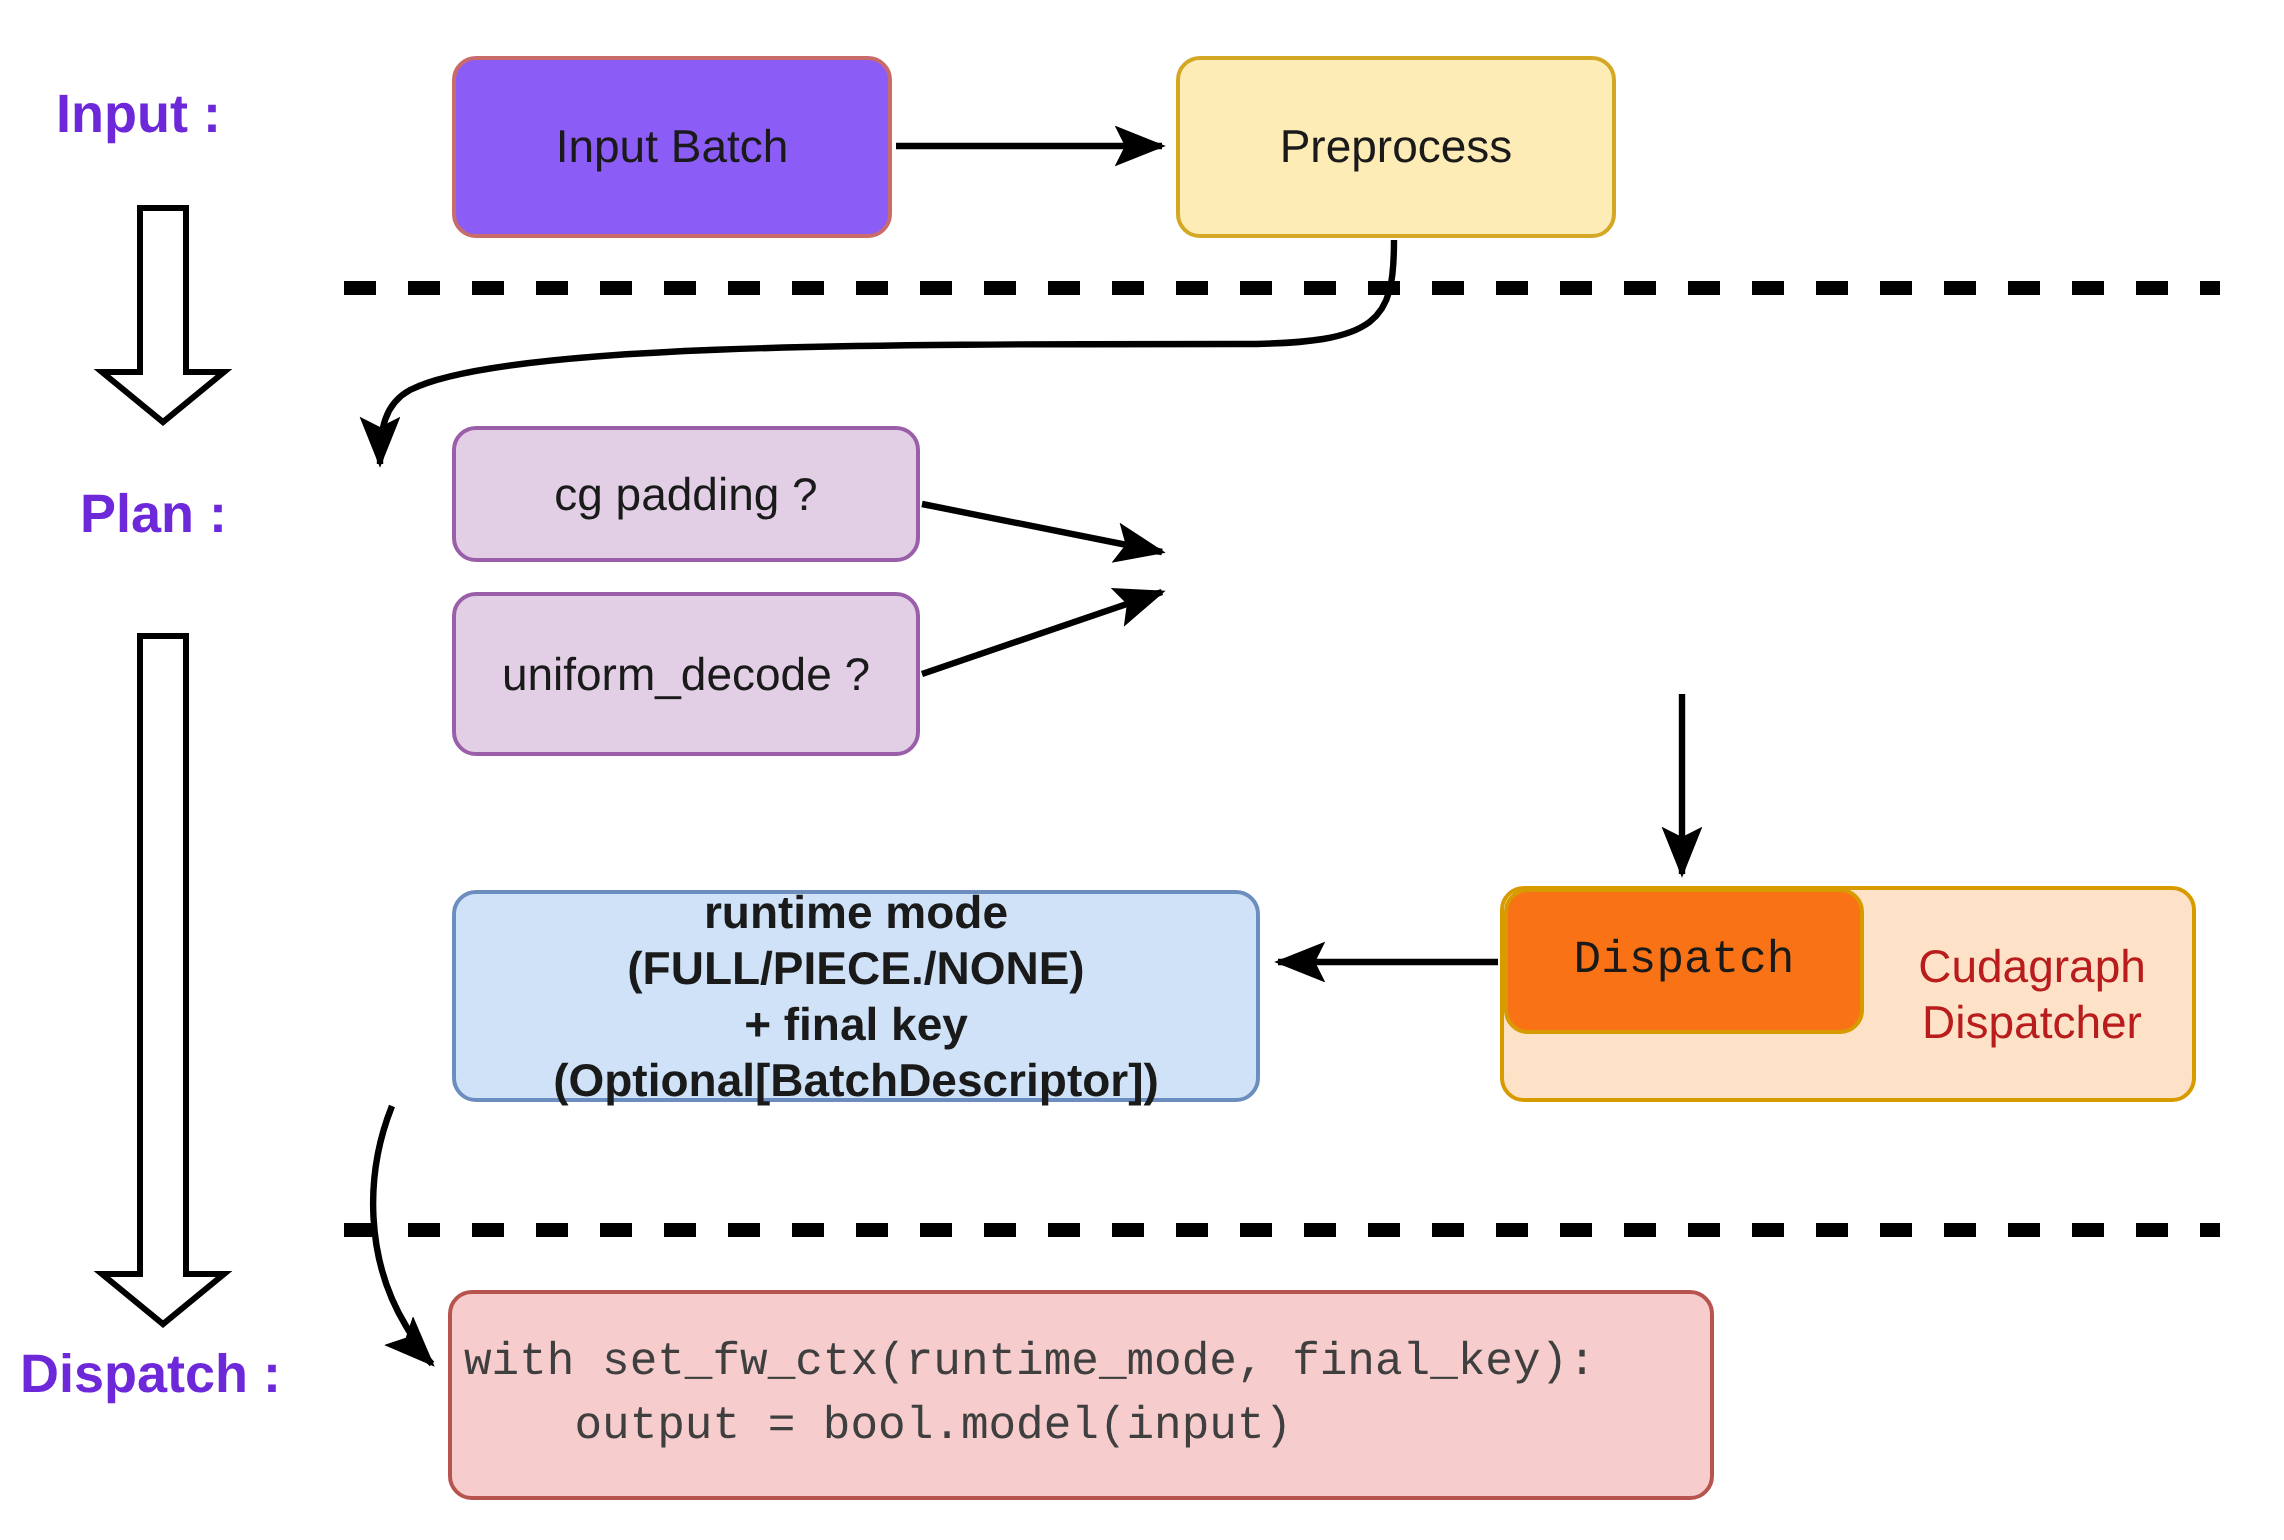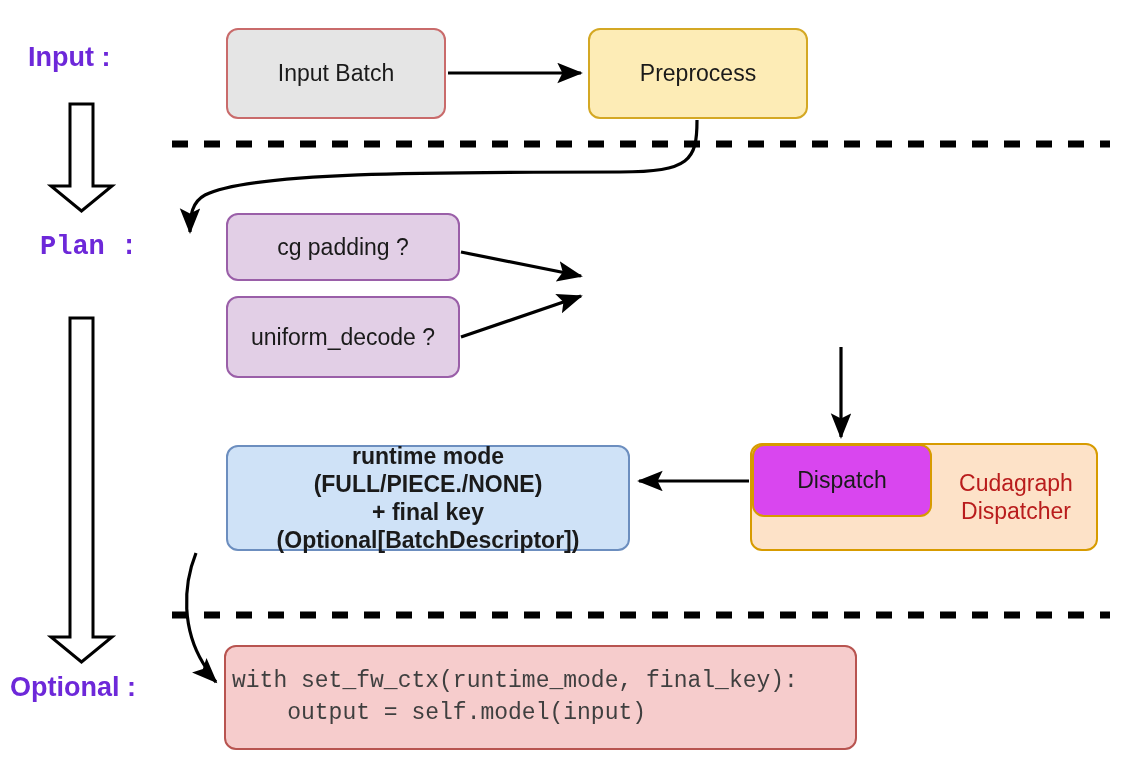--- a/index.html
+++ b/index.html
@@ -41,27 +41,27 @@
     justify-content: center;
     text-align: center;
     font-family: "Liberation Sans", sans-serif;
     font-size: 23px;
     color: #1a1a1a;
     line-height: 1.22;
     padding: 4px 10px;
   }
   .node .label { white-space: pre-line; }
 
-  .node-pink   { background: #e5e5e5; border-color: #c96b6b; }
+  .node-pink   { background: #8b5cf6; border-color: #c96b6b; }
   .node-yellow { background: #fdecb6; border-color: #d4a824; }
   .node-purple { background: #e2cfe6; border-color: #9a5fa8; }
   .node-green  { background: #d5e8d4; border-color: #82b366; }
   .node-blue   { background: #cfe2f7; border-color: #6c8ebf; }
   .node-orange-outer { background: #fde2c8; border-color: #d79b00; }
-  .node-orange-inner { background: #d946ef; border-color: #d79b00; }
+  .node-orange-inner { background: #f97316; border-color: #d79b00; font-family: Liberation Mono, monospace; }
 
   .node-code {
     background: #f6cccc;
     border-color: #b85450;
     font-family: "Liberation Mono", monospace;
     font-size: 23px;
     justify-content: flex-start;
     text-align: left;
     padding-left: 6px;
     color: #3f3f3f;
@@ -109,22 +109,22 @@
     <line x1="461" y1="337" x2="581" y2="296" stroke="#000000" stroke-width="3.2" marker-end="url(#arrowhead)"></line>
 
     <line x1="841" y1="347" x2="841" y2="437" stroke="#000000" stroke-width="3.2" marker-end="url(#arrowhead)"></line>
 
     <line x1="749" y1="481" x2="639" y2="481" stroke="#000000" stroke-width="3.2" marker-end="url(#arrowhead)"></line>
 
     <path d="M 196,553 C 182,588 183,630 203,663 C 209,673 212,678 216,682" fill="none" stroke="#000000" stroke-width="3.2" marker-end="url(#arrowhead)"></path>
   </svg>
 
   <div class="stage-label" style="left:28px; top:42px;">Input :</div>
-  <div class="stage-label" style="left:40px; top:232px;font-family:Liberation Mono, monospace;">Plan :</div>
-  <div class="stage-label" style="left:10px; top:672px;">Optional :</div>
+  <div class="stage-label" style="left:40px; top:242px;">Plan :</div>
+  <div class="stage-label" style="left:10px; top:672px;">Dispatch :</div>
 
   <div class="node node-pink" style="left:226px; top:28px; width:220px; height:91px;">
     <span class="label">Input Batch</span>
   </div>
 
   <div class="node node-yellow" style="left:588px; top:28px; width:220px; height:91px;">
     <span class="label">Preprocess</span>
   </div>
 
   <div class="node node-purple" style="left:226px; top:213px; width:234px; height:68px;">
@@ -144,16 +144,16 @@
     <span class="label">Dispatch</span>
   </div>
 
   <div class="node node-blue" style="left:226px; top:445px; width:404px; height:106px;font-weight:bold;">
     <span class="label">runtime mode (FULL/PIECE./NONE)
 + final key (Optional[BatchDescriptor])</span>
   </div>
 
   <div class="node node-code" style="left:224px; top:645px; width:633px; height:105px;">
     <span class="label">with set_fw_ctx(runtime_mode, final_key):
-    output = self.model(input)</span>
+    output = bool.model(input)</span>
   </div>
 
 </div>
 
 </body></html>

